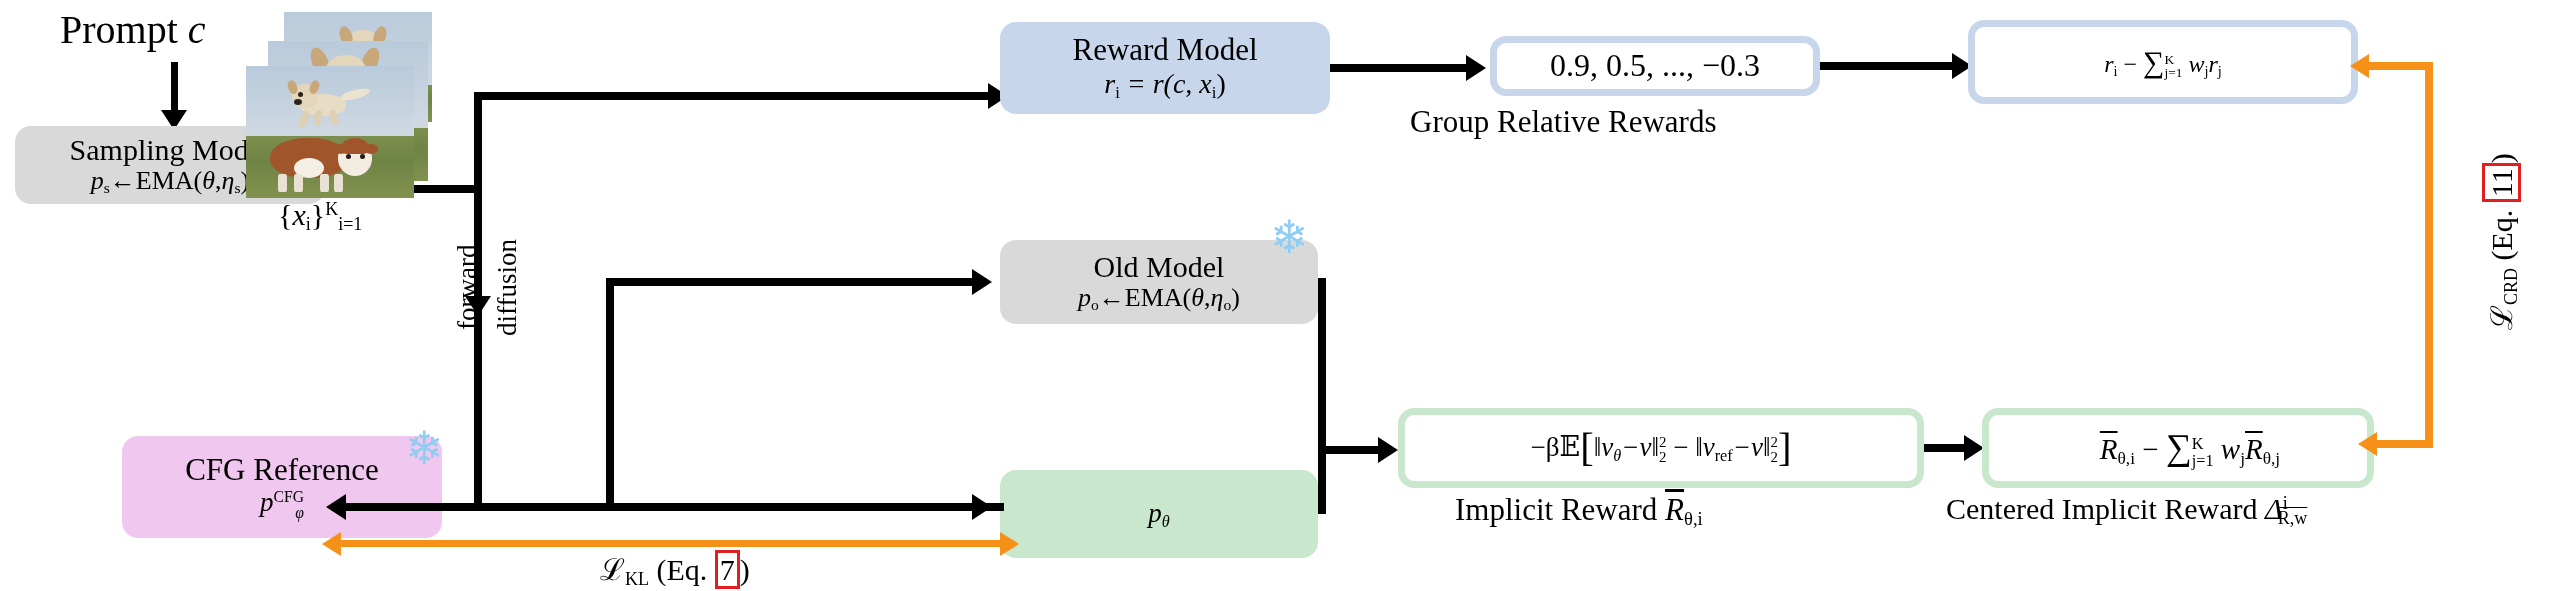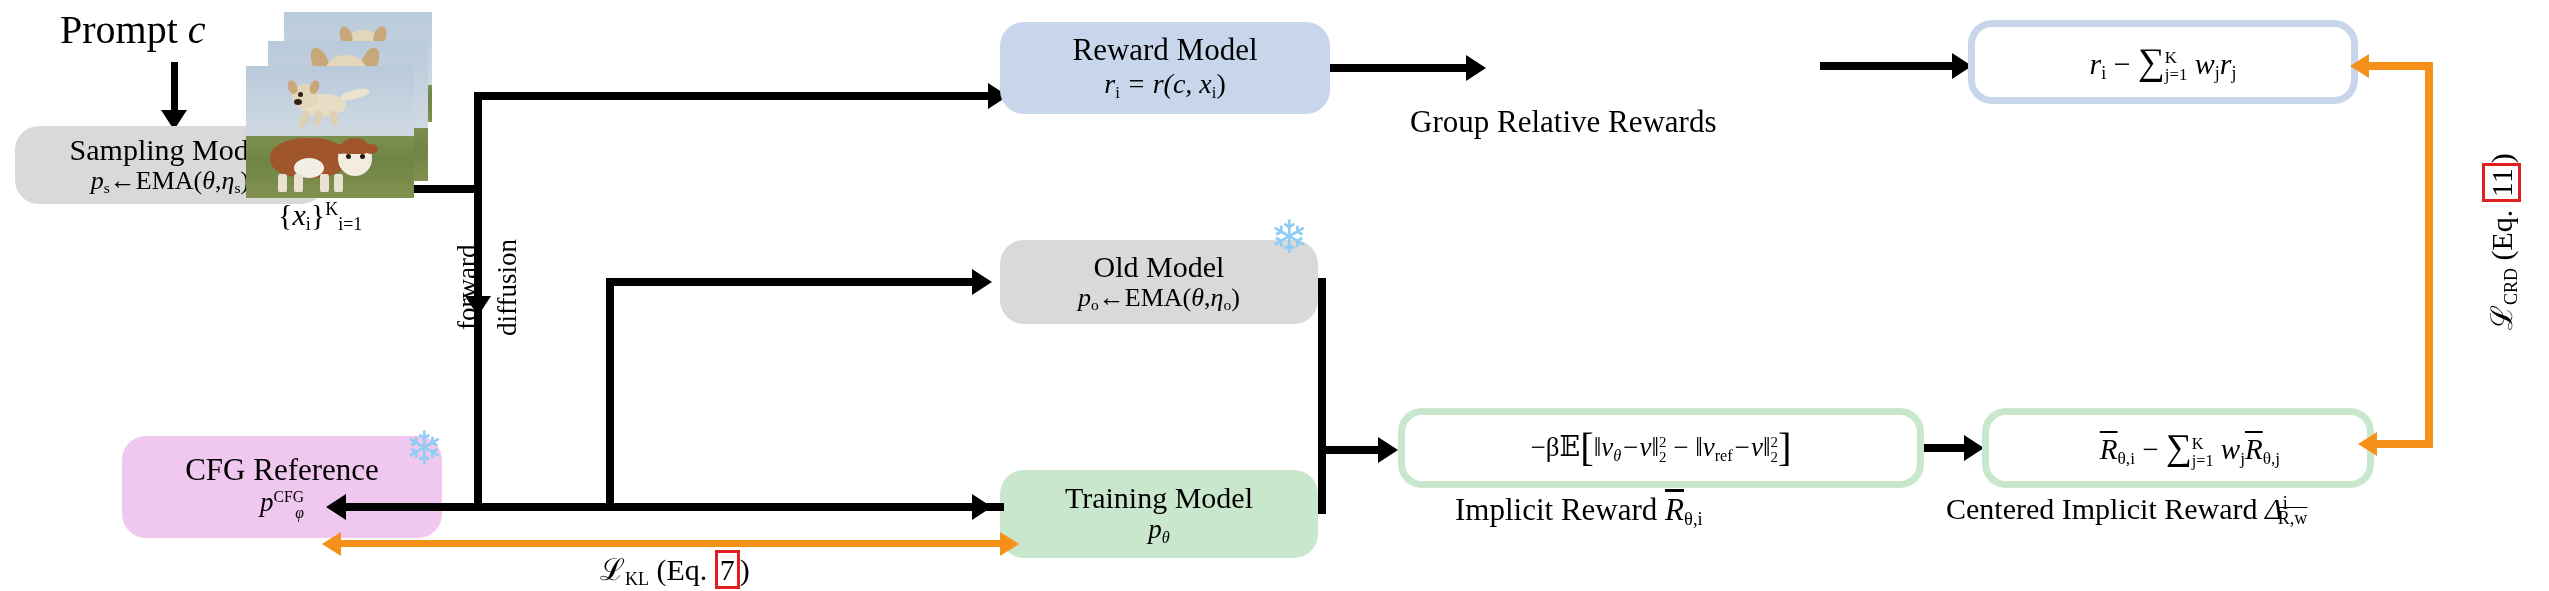--- a/index.html
+++ b/index.html
@@ -1,21 +1,21 @@
 <!DOCTYPE html>
 <html><head>
 <meta charset="utf-8">
 <style>
   html,body{margin:0;padding:0;background:#ffffff;}
   body{font-family:"Liberation Serif","DejaVu Serif",serif;}
   #stage{position:relative;width:2549px;height:591px;background:#fff;overflow:hidden;}
 
   .box{position:absolute;box-sizing:border-box;display:flex;flex-direction:column;
        align-items:center;justify-content:center;text-align:center;line-height:1.12;}
-  .rounded{border-radius:24px;}
+  .rounded{border-radius:16px;}
   .gray{background:#d9d9d9;}
   .blue{background:#c8d6ec;}
   .green{background:#c9e7cd;}
   .purple{background:#f0c8ef;}
   .outline-blue{background:#ffffff;border:7px solid #c8d6ec;}
   .outline-green{background:#ffffff;border:7px solid #c9e7cd;}
 
   .lbl{position:absolute;color:#000;white-space:nowrap;}
   .ln{position:absolute;background:#000;}
   .ln-o{position:absolute;background:#f59018;}
@@ -167,45 +167,47 @@
   <div class="box rounded blue" style="left:1000px;top:22px;width:330px;height:92px;">
     <div style="font-size:31px;">Reward Model</div>
     <div style="font-size:28px;">
       <span class="m">r</span><sub>i</sub><span class="m"> = r(c, x</span><sub>i</sub><span>)</span>
     </div>
   </div>
 
   <div class="ln" style="left:1330px;top:64px;width:144px;height:8px;"></div>
   <div class="ah ah-r" style="left:1466px;top:55px;"></div>
 
+  <div class="box rounded outline-blue" style="left:1490px;top:36px;width:330px;height:60px;">
+    <div style="font-size:32px;">0.9, 0.5, ..., −0.3</div>
+  </div>
   <div class="lbl" style="left:1410px;top:104px;font-size:31px;">Group Relative Rewards</div>
 
   <div class="ln" style="left:1820px;top:62px;width:140px;height:8px;"></div>
   <div class="ah ah-r" style="left:1952px;top:53px;"></div>
 
   <div class="box rounded outline-blue" style="left:1968px;top:20px;width:390px;height:84px;">
-    <div style="font-size:30px;">
+    <div style="font-size:24px;">
       <span class="m">r</span><sub>i</sub><span> − </span><span style="font-size:1.25em;">∑</span><span style="display:inline-block;vertical-align:middle;font-size:0.56em;line-height:1;text-align:left;">
         <span style="display:block;">K</span>
         <span style="display:block;">j=1</span>
       </span>
       <span class="m">w</span><sub>j</sub><span class="m">r</span><sub>j</sub>
     </div>
   </div>
 
   <div class="box rounded gray" style="left:1000px;top:240px;width:318px;height:84px;">
     <div style="font-size:30px;">Old Model</div>
     <div style="font-size:26px;">
       <span class="m">p</span><sub>o</sub><span class="up">←EMA(</span><span class="m">θ</span><span>,</span><span class="m">η</span><sub>o</sub><span>)</span>
     </div>
   </div>
   <div class="snow" style="left:1270px;top:215px;">❄</div>
 
   <div class="box rounded green" style="left:1000px;top:470px;width:318px;height:88px;">
-    <div style="font-size:30px;">Training Model</div>
     <div style="font-size:27px;">
       <span class="m">p</span><sub class="m">θ</sub>
     </div>
   </div>
 
   <div class="ln" style="left:474px;top:296px;width:8px;height:214px;"></div>
   <div class="ln" style="left:474px;top:503px;width:530px;height:8px;"></div>
 
   <div class="ln" style="left:606px;top:278px;width:8px;height:232px;"></div>
   <div class="ln" style="left:606px;top:278px;width:372px;height:8px;"></div>

